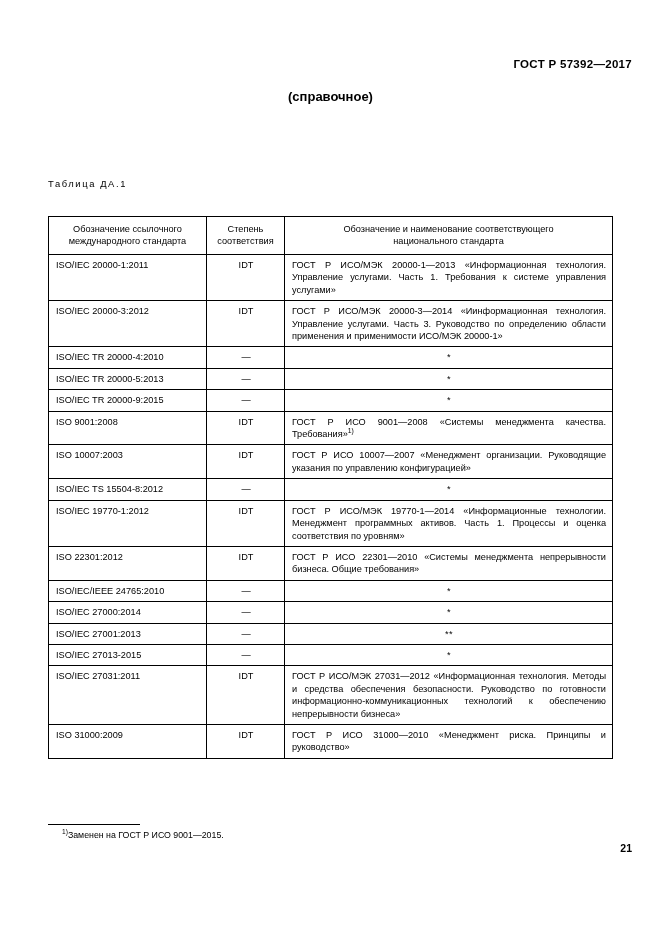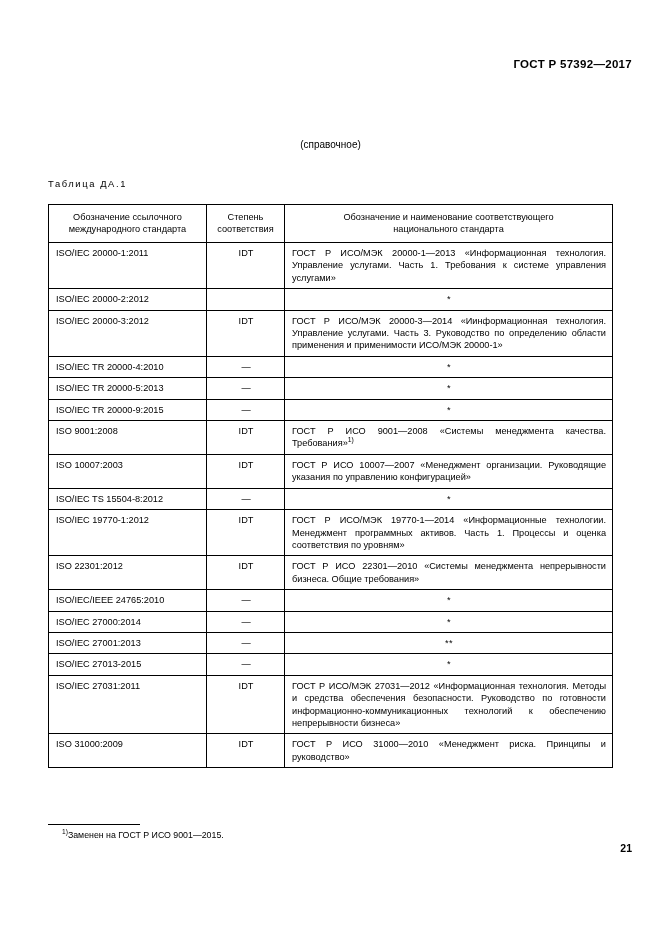--- a/index.html
+++ b/index.html
@@ -50,24 +50,23 @@
     left: 0;
     width: 661px;
     text-align: center;
   }
   .annex-name {
     font-size: 9.6px;
     font-weight: bold;
     line-height: 13px;
   }
   .annex-kind {
-    font-size: 10px;
-    font-weight: normal;
+    font-size: 13px;
+    font-weight: bold;
     line-height: 14px;
-    margin-top: 48px;
   }
 
   .annex-title {
     position: absolute;
     top: 139px;
     left: 90px;
     width: 481px;
     text-align: center;
     font-size: 11px;
     font-weight: bold;
@@ -80,21 +79,21 @@
     top: 178px;
     left: 48px;
     font-size: 9.4px;
     letter-spacing: 1.6px;
     white-space: nowrap;
   }
 
   
   .tbl-wrap {
     position: absolute;
-    top: 204px;
+    top: 216px;
     left: 48px;
     width: 564px;
   }
   table.da {
     border-collapse: collapse;
     width: 564px;
     table-layout: fixed;
   }
   table.da td, table.da th {
     border: 0.8px solid #000;
@@ -208,25 +207,20 @@
           </th>
         </tr>
       </thead>
       <tbody id="table-body">
           <tr>
             <td class="c-ref">ISO/IEC 20000-1:2011</td>
             <td class="c-deg">IDT</td>
             <td class="c-nat"><span>ГОСТ Р ИСО/МЭК 20000-1—2013 «Информационная технология. Управление услугами. Часть 1. Требования к системе управления услугами»</span></td>
           </tr>
           <tr>
-            <td class="c-ref">ISO/IEC 20000-2:2012</td>
-            <td class="c-deg"></td>
-            <td class="c-nat center-mark"><span class="mark-star">*</span></td>
-          </tr>
-          <tr>
             <td class="c-ref">ISO/IEC 20000-3:2012</td>
             <td class="c-deg">IDT</td>
             <td class="c-nat"><span>ГОСТ Р ИСО/МЭК 20000-3—2014 «Иинформационная технология. Управление услугами. Часть 3. Руководство по определению области применения и применимости ИСО/МЭК 20000-1»</span></td>
           </tr>
           <tr>
             <td class="c-ref">ISO/IEC TR 20000-4:2010</td>
             <td class="c-deg">—</td>
             <td class="c-nat center-mark"><span class="mark-star">*</span></td>
           </tr>
           <tr>

